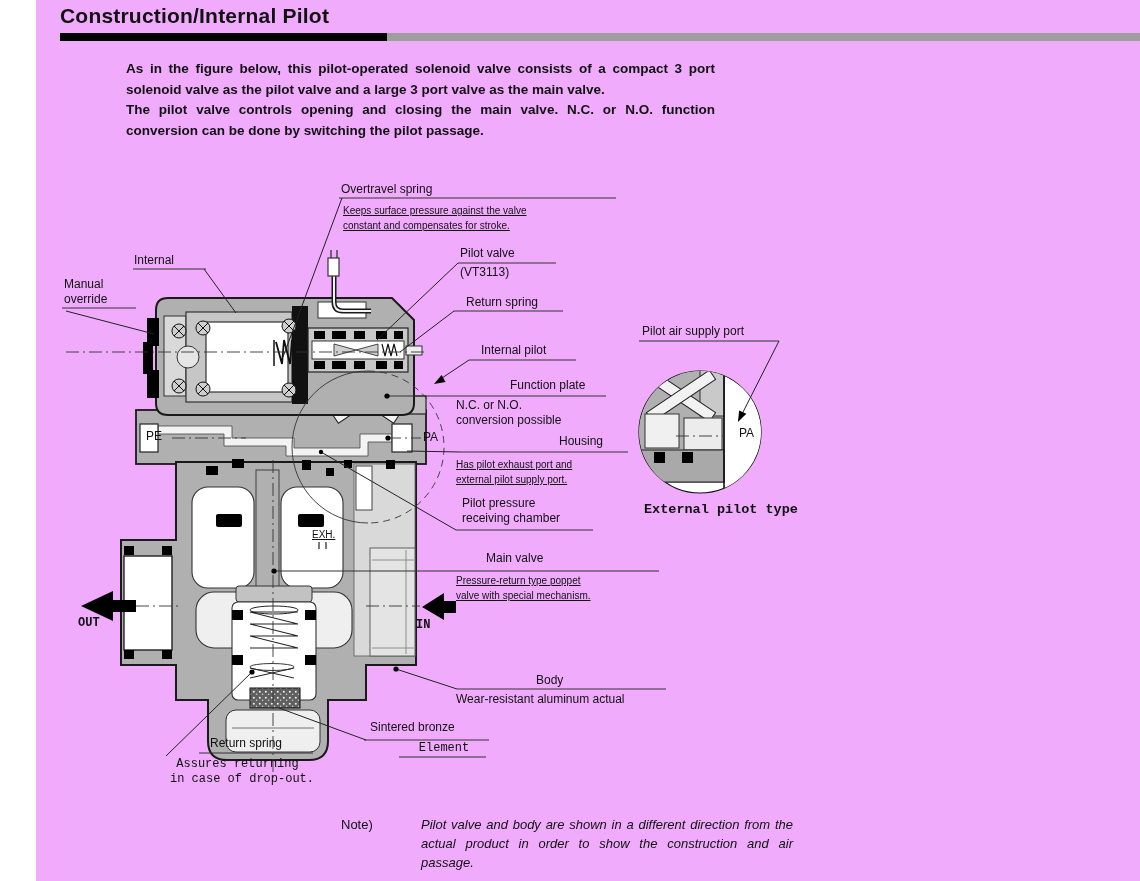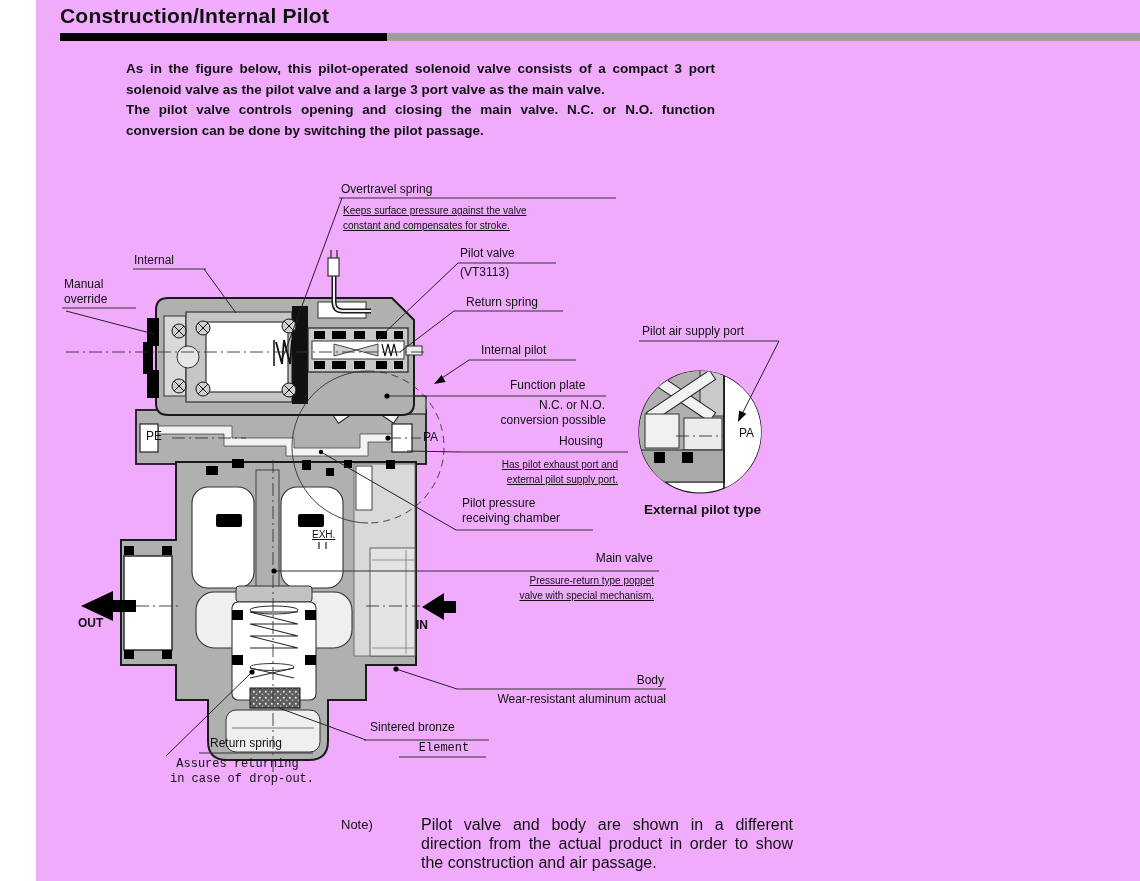--- a/index.html
+++ b/index.html
@@ -1,33 +1,33 @@
 <!DOCTYPE html>
 <html><head>
 <meta charset="utf-8">
 <style>
   html,body{margin:0;padding:0;background:#fff;}
   #page{position:relative;width:1140px;height:881px;background:#f0abfc;overflow:hidden;
         font-family:"Liberation Sans",sans-serif;color:#111;margin-left:36px;}
   #gfx{position:absolute;left:0;top:0;z-index:1;}
   .lb{position:absolute;z-index:2;font-size:12px;line-height:15px;white-space:nowrap;color:#111;}
   .sm{font-size:10px;text-decoration:underline;}
-  .ra{text-align:right;white-space:nowrap;}
+  .ra{text-align:left;white-space:nowrap;}
   .ctr{text-align:center;white-space:nowrap;font-family:Liberation Mono, monospace;}
-  .bold{font-weight:bold;}
+  .bold{font-weight:bold;font-family:Liberation Mono, monospace;}
   #page-title{position:absolute;left:24px;top:4px;z-index:2;margin:0;
               font-size:21px;font-weight:bold;letter-spacing:.2px;}
   .bar{position:absolute;top:33px;height:8px;z-index:2;}
   #bar-black{left:24px;width:327px;background:#000;}
   #bar-gray{left:351px;width:789px;background:#9e9e9e;}
   #intro{position:absolute;left:90px;top:59px;width:589px;z-index:2;}
   #intro p{margin:0;font-size:13.5px;line-height:20.6px;text-align:justify;font-weight:bold;}
   #note{position:absolute;left:305px;top:815px;width:452px;z-index:2;display:flex;gap:38px;}
   #note .nl{flex:0 0 42px;font-size:13px;line-height:19px;}
-  #note .nt{flex:1;font-size:16px;line-height:19px;text-align:justify;}
+  #note .nt{flex:1;font-size:13px;line-height:19px;text-align:justify;font-style:italic;}
 </style>
 </head>
 <body>
 
 <div id="page">
 
   <h1 id="page-title">Construction/Internal Pilot</h1>
   <div id="bar-black" class="bar"></div>
   <div id="bar-gray" class="bar"></div>
 

